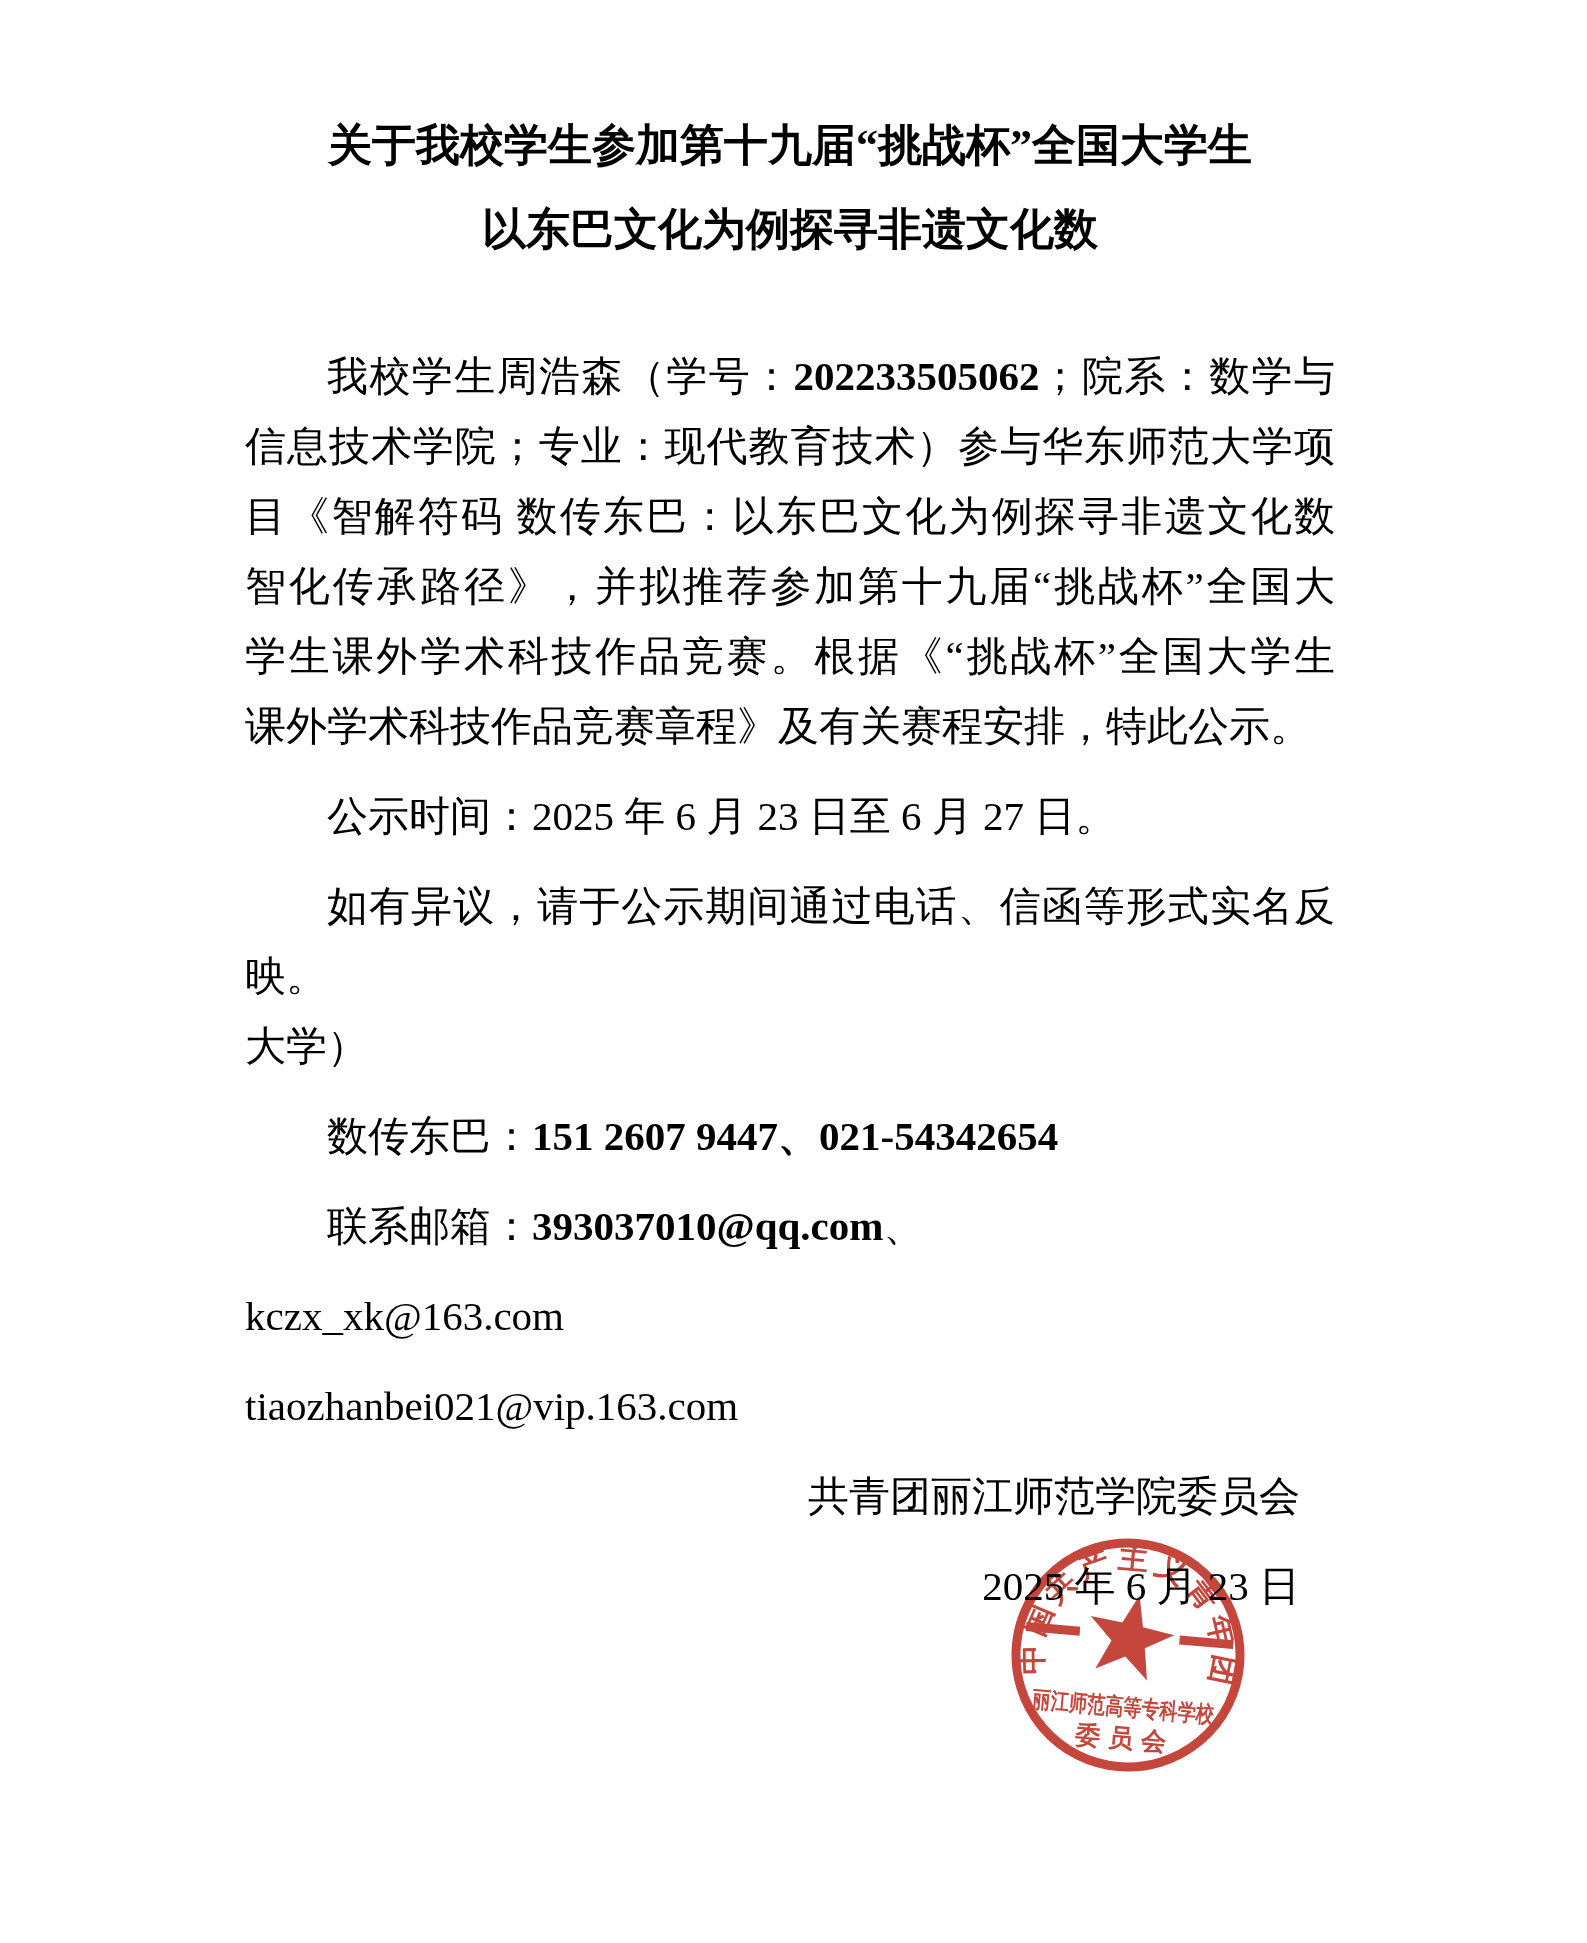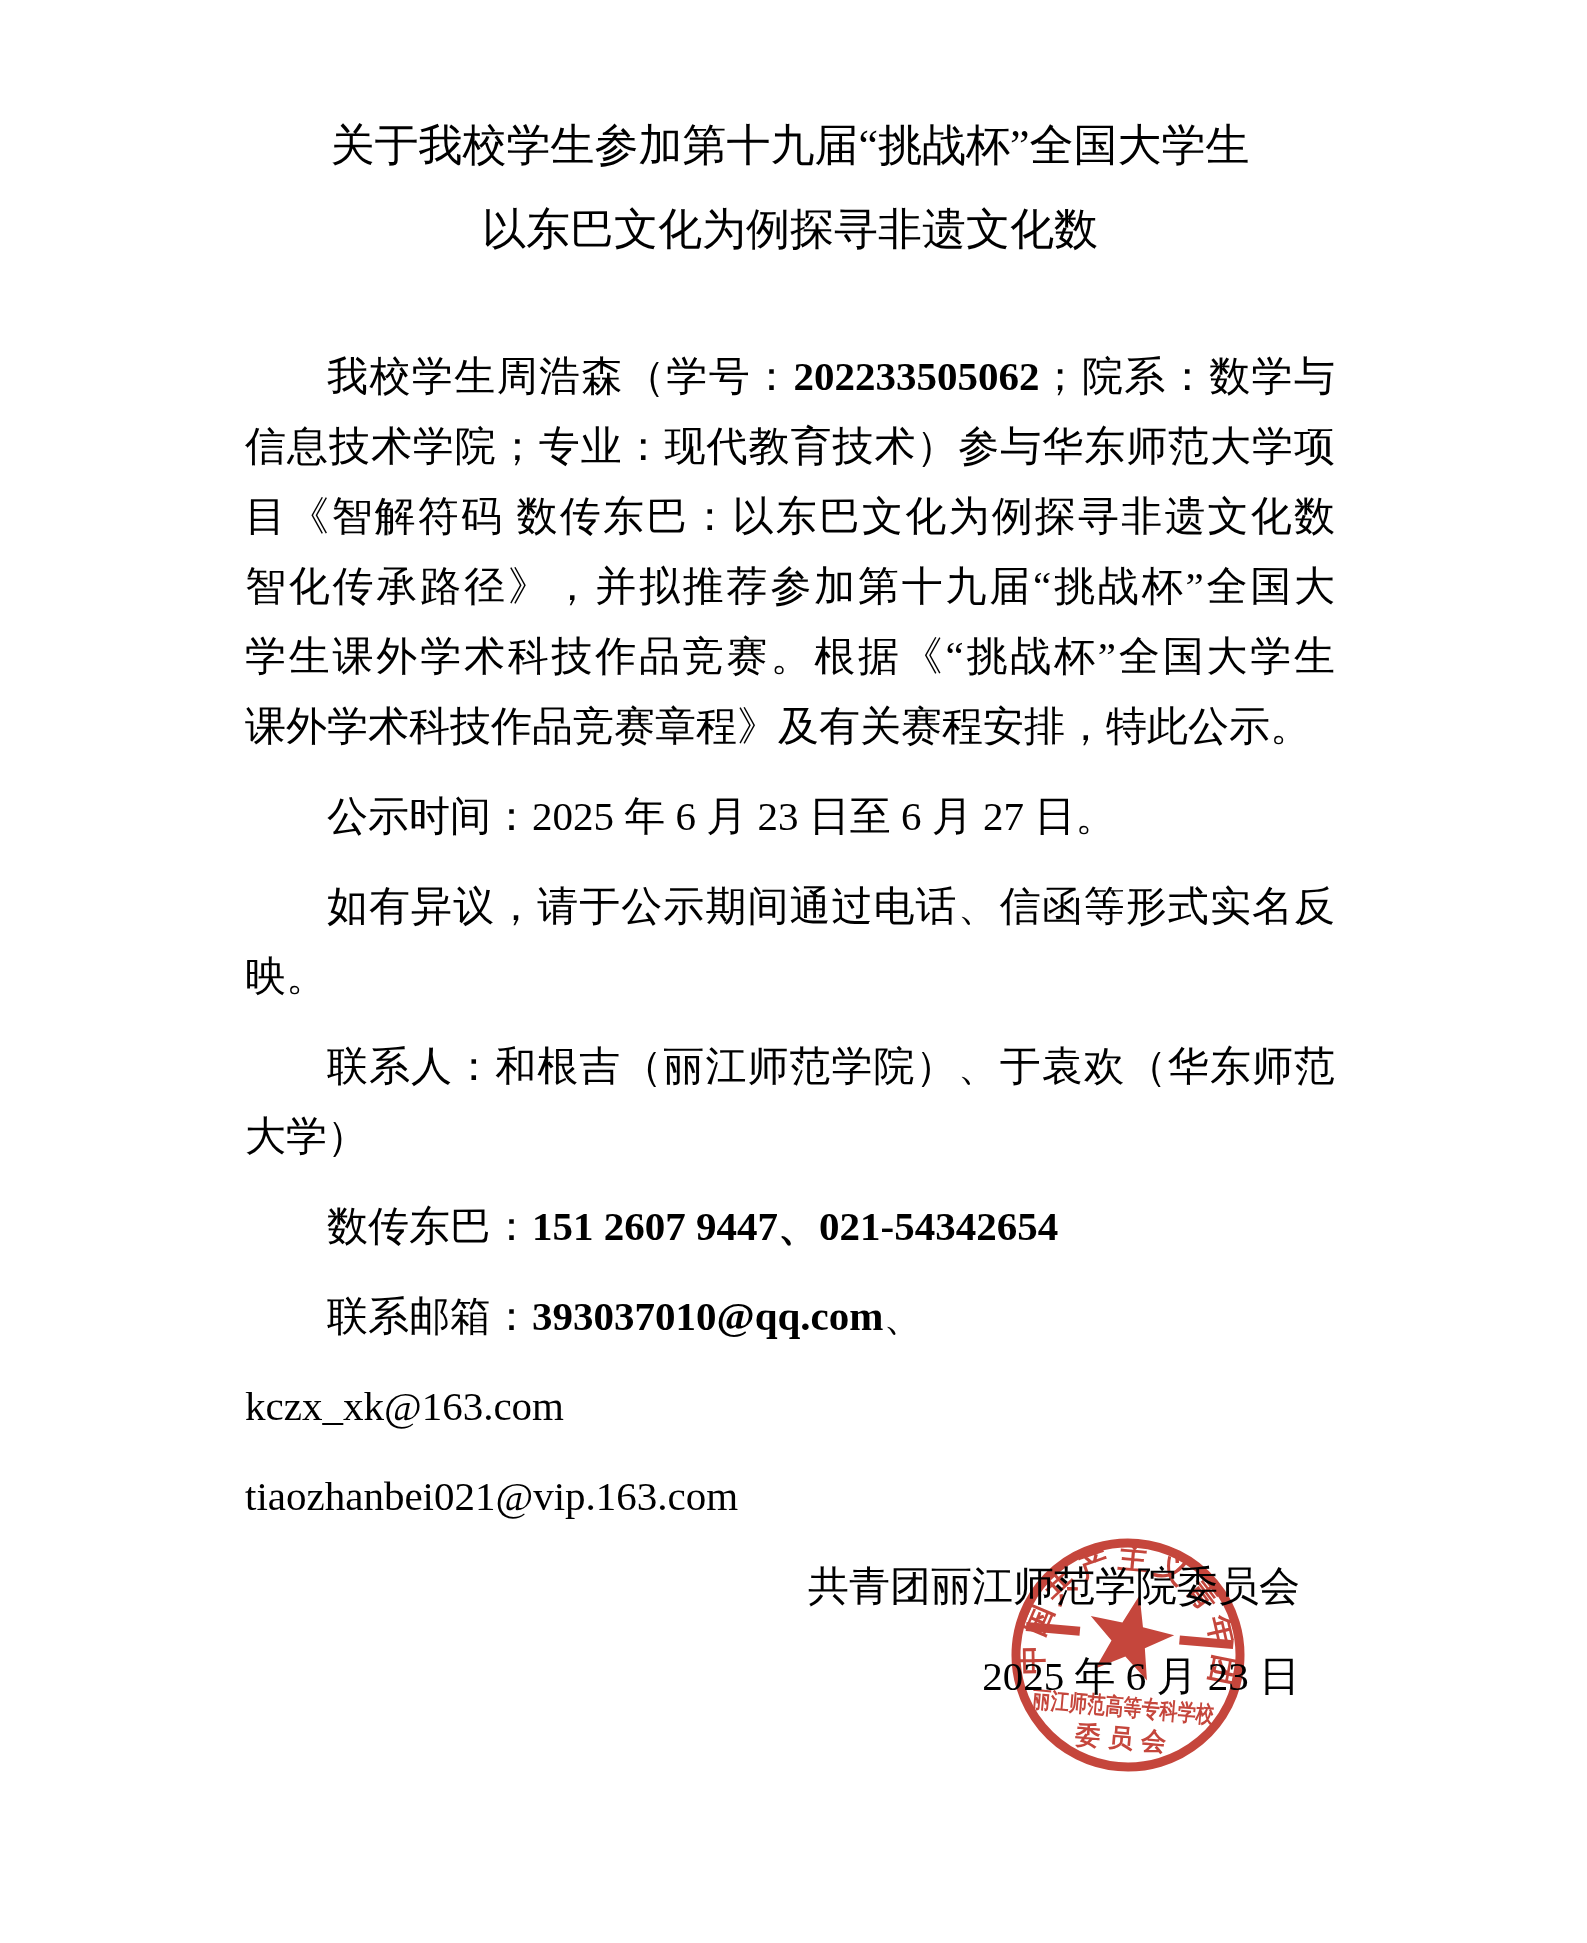--- a/index.html
+++ b/index.html
@@ -11,21 +11,21 @@
     overflow:hidden;
     color:#000;
     font-family:"Liberation Serif","DejaVu Serif",serif;
   }
   .doc {
     position:absolute;
     left:245px; right:252px; top:104px;
   }
   .title {
     font-size:44px;
-    font-weight:normal;
+    font-weight:bold;
     text-align:center;
     line-height:84px;
     margin:0 0 69px 0;
   }
   .line {
     font-size:41px;
     line-height:70px;
     margin:0;
     white-space:normal;
   }
@@ -59,21 +59,20 @@
     <p class="line j">目《智解符码 数传东巴：以东巴文化为例探寻非遗文化数</p>
     <p class="line j">智化传承路径》，并拟推荐参加第十九届“挑战杯”全国大</p>
     <p class="line j">学生课外学术科技作品竞赛。根据《“挑战杯”全国大学生</p>
     <p class="line">课外学术科技作品竞赛章程》及有关赛程安排，特此公示。</p>
 
     <p class="line indent pgap">公示时间：2025 年 6 月 23 日至 6 月 27 日。</p>
 
     <p class="line j indent pgap">如有异议，请于公示期间通过电话、信函等形式实名反</p>
     <p class="line">映。</p>
 
-    <p class="line j indent pgap">联系人：和根吉（丽江师范学院）、于袁欢（华东师范</p>
     <p class="line">大学）</p>
 
     <p class="line indent pgap"><span>数传东巴：</span><b class="hv">151 2607 9447、021-54342654</b></p>
 
     <p class="line indent pgap"><span>联系邮箱：</span><b class="hv">393037010@qq.com</b><span>、</span></p>
 
     <p class="line pgap">kczx_xk@163.com</p>
 
     <p class="line center pgap">tiaozhanbei021@vip.163.com</p>
 

